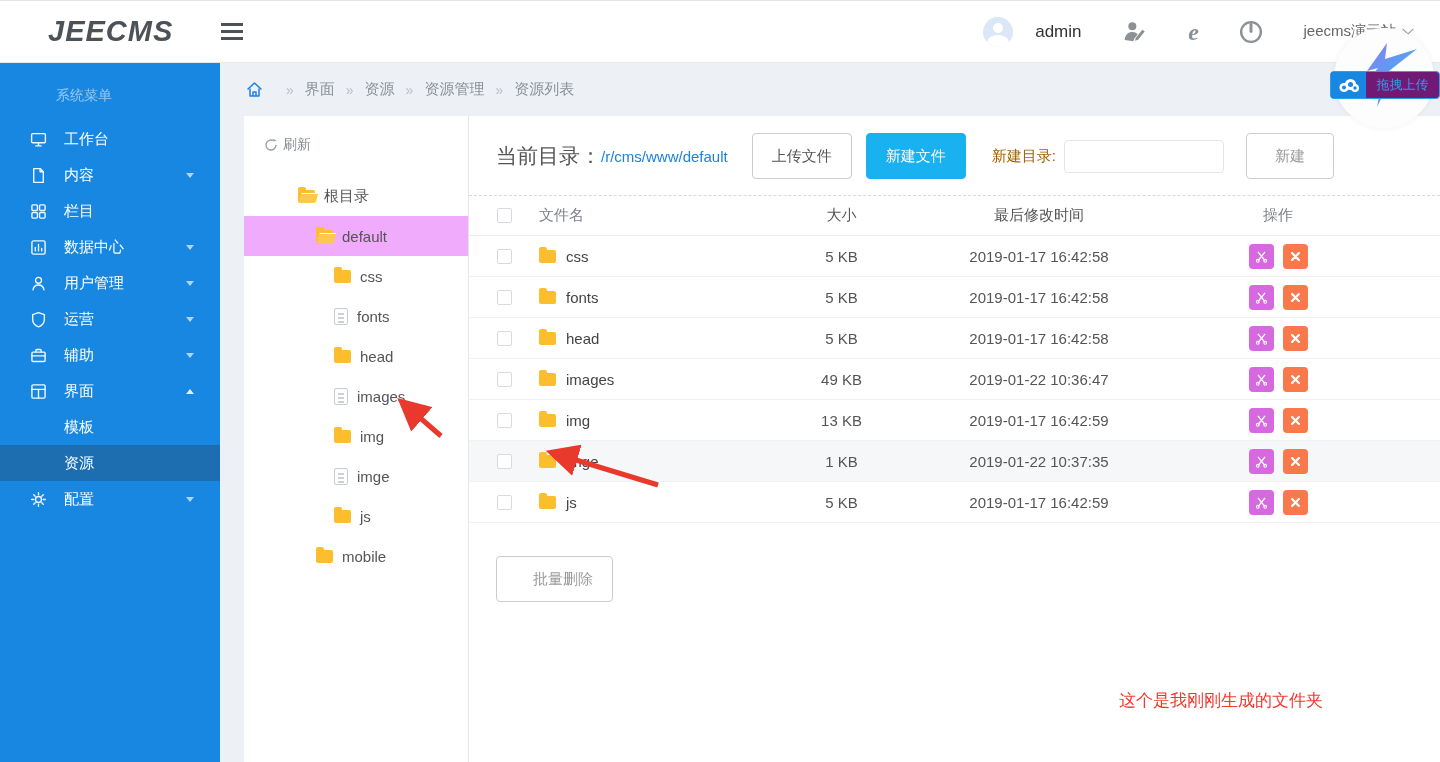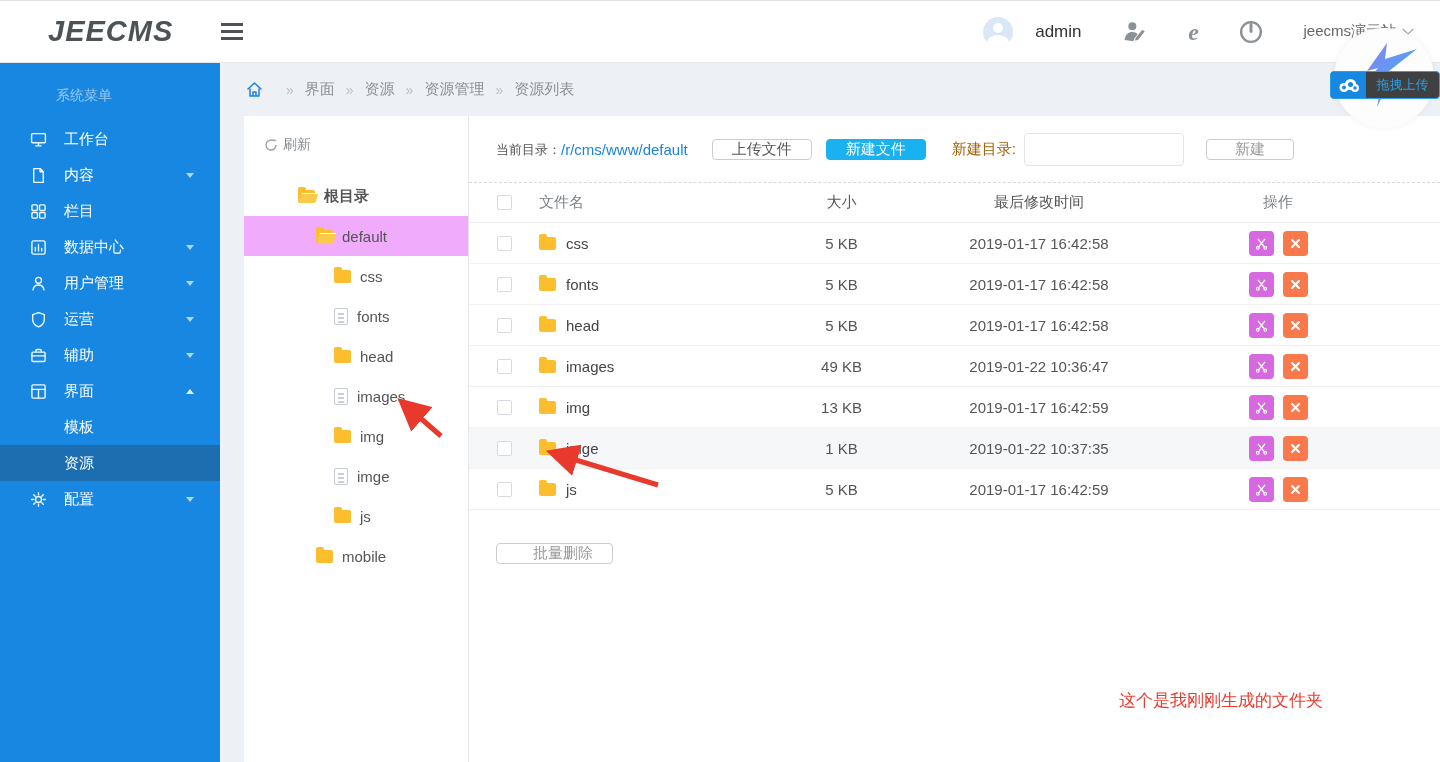--- a/index.html
+++ b/index.html
@@ -43,23 +43,23 @@
   .content { position:absolute; top:115px; left:244px; right:0; bottom:0; background:#fff; display:flex; z-index:15; }
   .tree-panel { width:225px; border-right:1px solid #e6e6e6; padding-top:16px; flex:none; }
   .refresh { display:flex; align-items:center; gap:5px; padding-left:20px; color:#868c93; font-size:14px; cursor:pointer; height:26px; margin-bottom:18px; }
   .refresh svg { width:14px; height:14px; }
   .tree-node { height:40px; display:flex; align-items:center; gap:9px; font-size:15px; color:#555; cursor:pointer; }
   .tree-node.selected { background:#f0abfc; }
   .node-label { white-space:nowrap; }
 
   .main { flex:1; position:relative; }
   .toolbar { display:flex; align-items:center; padding:17px 0 16px 27px; gap:0; }
-  .curdir-label { font-size:13px; color:#555; }
+  .curdir-label { font-size:21px; color:#555; }
   .curdir-path { font-size:15px; color:#1a82e2; }
-  .btn { border:1px solid #ccc; background:#fff; border-radius:4px; font-size:15px; color:#555; padding:0 19px; height:21px; cursor:pointer; font-family:inherit; }
+  .btn { border:1px solid #ccc; background:#fff; border-radius:4px; font-size:15px; color:#555; padding:0 19px; height:46px; cursor:pointer; font-family:inherit; }
   .btn-upload { margin-left:24px; }
   .btn-primary { margin-left:14px; background:#19b1ef; border-color:#19b1ef; color:#fff; }
   .newdir-label { margin-left:26px; font-size:15px; color:#a16207; }
   .newdir-input { margin-left:8px; width:160px; height:33px; border:1px solid #e3e5e8; border-radius:4px; font-size:14px; padding:0 8px; color:#333; outline:none; }
   .btn-create { margin-left:22px; color:#999; padding:0 28px; }
 
   
   .ftable { border-top:1px dashed #d9d9d9; }
   .thead, .trow { display:flex; align-items:center; }
   .thead { height:40px; border-bottom:1px solid #ececec; color:#7b828a; font-size:15px; }
@@ -84,21 +84,21 @@
   .icon-folder.open::after { content:""; position:absolute; left:2px; right:-2px; bottom:0; height:9px; background:#fcca4a; border-top:1px solid #fff; border-radius:1px 1px 2px 2px; transform:skewX(-14deg); }
   .icon-file { width:14px; height:17px; background:#fff; border:1px solid #c6ccd4; border-radius:2px; position:relative; display:inline-block; flex:none; }
   .icon-file::before { content:""; position:absolute; left:3px; right:3px; top:4px; height:2px; background:#ccd1d8; box-shadow:0 4px 0 #ccd1d8, 0 8px 0 #ccd1d8; }
 
   .batch-row { padding:33px 0 0 27px; }
   .red-note { position:absolute; left:650px; top:573px; font-size:17px; color:#ee3a2c; z-index:20; }
 
   
   .upload-wrap { position:absolute; top:27px; right:0; width:112px; height:106px; z-index:60; }
   .upload-circle { position:absolute; right:6px; top:0; width:100px; height:100px; border-radius:50%; background:#fdfdfe; box-shadow:0 0 6px rgba(0,0,0,.06); display:flex; align-items:center; justify-content:center; }
-  .upload-badge { position:absolute; top:43px; right:0; width:110px; height:28px; display:flex; border:1px solid #2ba0ea; border-radius:4px; overflow:hidden; cursor:pointer; background:#404040; }
+  .upload-badge { position:absolute; top:43px; right:0; width:110px; height:28px; display:flex; border:1px solid #2ba0ea; border-radius:4px; overflow:hidden; cursor:pointer; background:#701a75; }
   .badge-cloud { width:35px; background:#1787e1; display:flex; align-items:center; justify-content:center; flex:none; }
   .badge-cloud svg { width:22px; height:15px; }
   .badge-text { flex:1; display:flex; align-items:center; justify-content:center; font-size:13px; color:#2b9fe8; }
 
   .arrows { position:absolute; left:0; top:0; z-index:50; pointer-events:none; }
 </style>
 </head>
 <body>
 
 <div class="header">
@@ -276,21 +276,21 @@
 
   <div class="tree-panel">
     <div class="refresh">
       <svg viewBox="0 0 14 14" fill="none">
           <path d="M12 7A5 5 0 1 1 9.5 2.7" stroke="#9aa0a8" stroke-width="1.4"></path>
           <path d="M9 0.8l1 2.6 2.6-1z" fill="#9aa0a8"></path>
         </svg>
       <span>刷新</span>
     </div>
     <div id="tree-nodes">
-  <div class="tree-node" style="padding-left: 54px; font-weight: bold;">
+  <div class="tree-node" style="padding-left: 54px;">
     <span class="icon-folder open"></span>
     <span class="node-label">根目录</span>
   </div>
 
   <div class="tree-node selected" style="padding-left: 72px;">
     <span class="icon-folder open"></span>
     <span class="node-label">default</span>
   </div>
 
   <div class="tree-node" style="padding-left: 90px;">

